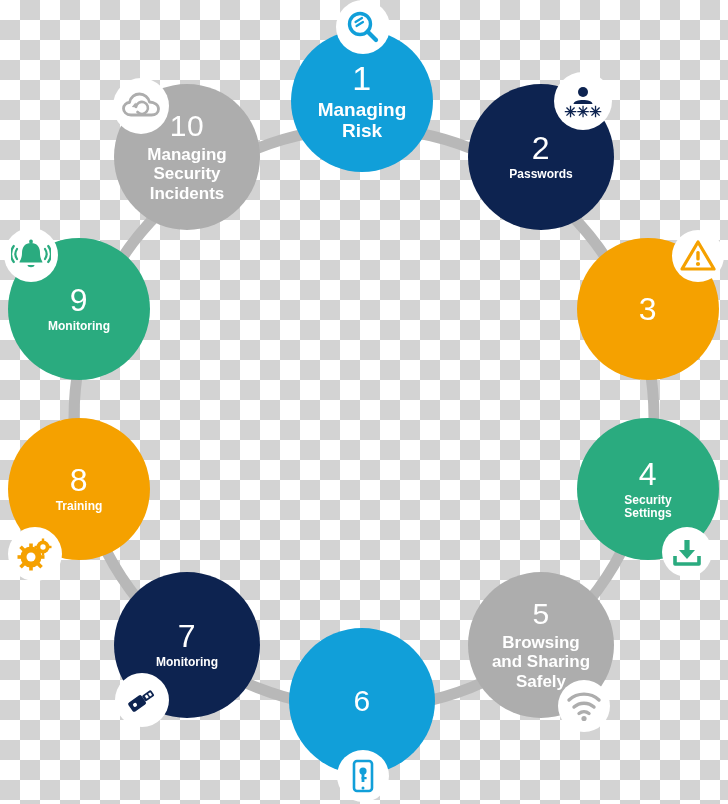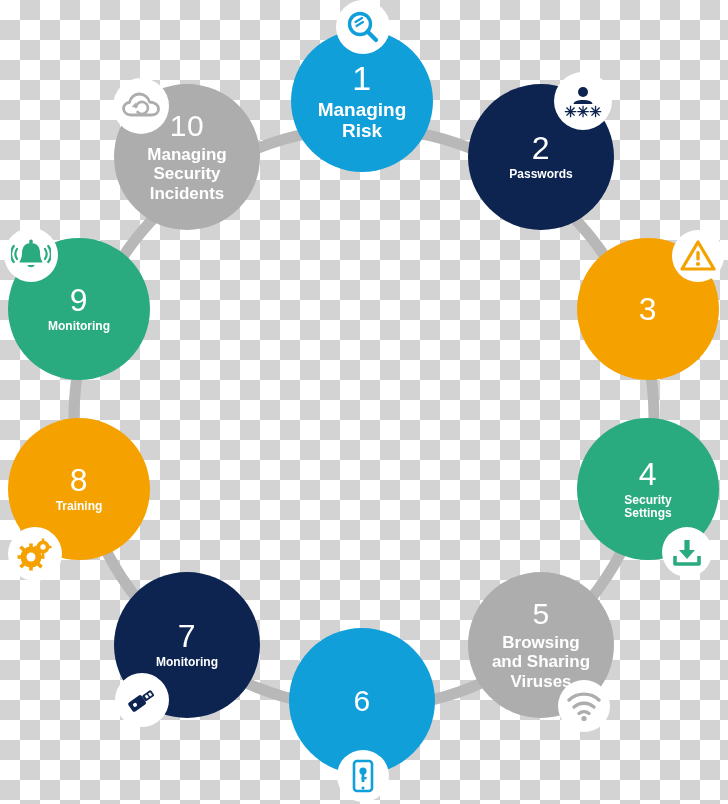--- a/index.html
+++ b/index.html
@@ -142,21 +142,21 @@
       <path d="M10 16 L18 25 L26 16 Z" fill="#2aab7f"></path>
       <path d="M6 22 L6 30 L30 30 L30 22" fill="none" stroke="#2aab7f" stroke-width="3.6" stroke-linejoin="round"></path>
     </svg>
   </div>
 
   <div class="node sz-sm" style="left:468px; top:572px; width:146px; height:146px; background:#adadad;">
     <div class="node-number">5</div>
     <div class="node-label">
       <div>Browsing</div>
       <div>and Sharing</div>
-      <div>Viruses</div>
+      <div>Safely</div>
     </div>
   </div>
   <div class="badge" style="left:558px; top:680px; width:52px; height:52px;">
     <svg width="38" height="38" viewBox="0 0 38 38">
       <path d="M4 13 A22 22 0 0 1 34 13" fill="none" stroke="#adadad" stroke-width="3.4" stroke-linecap="round"></path>
       <path d="M9 20 A15 15 0 0 1 29 20" fill="none" stroke="#adadad" stroke-width="3.4" stroke-linecap="round"></path>
       <path d="M14 26.5 A8 8 0 0 1 24 26.5" fill="none" stroke="#adadad" stroke-width="3.4" stroke-linecap="round"></path>
       <circle cx="19" cy="31.5" r="2.6" fill="#adadad"></circle>
     </svg>
   </div>

